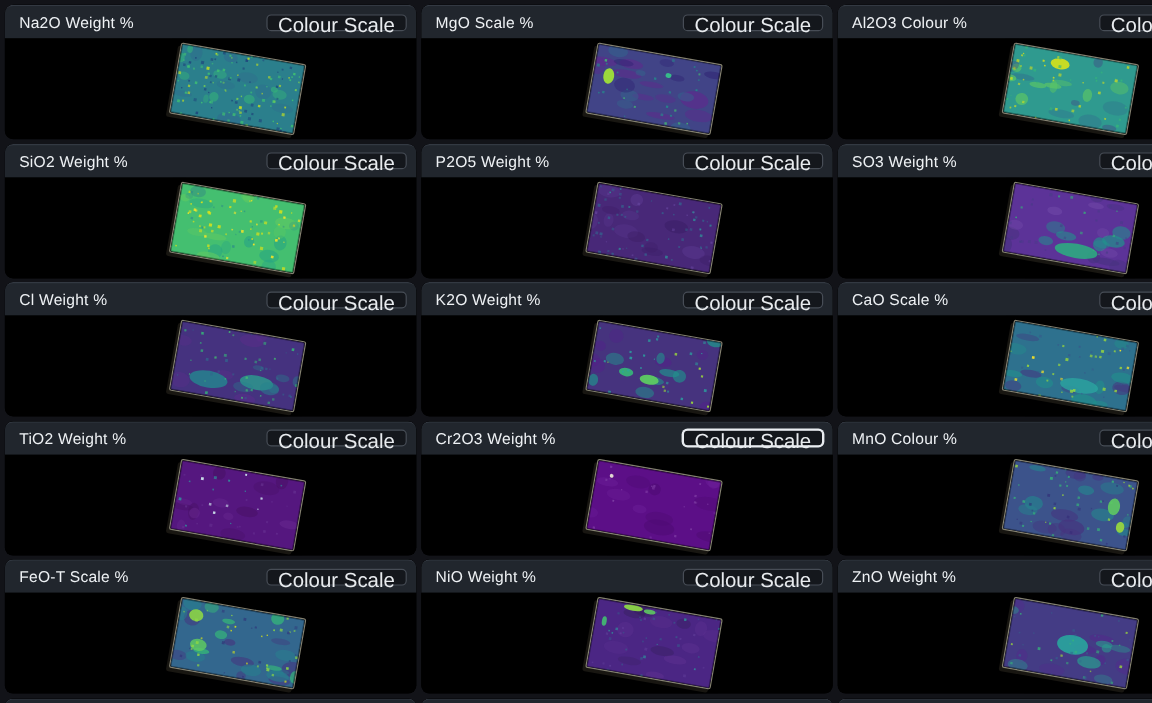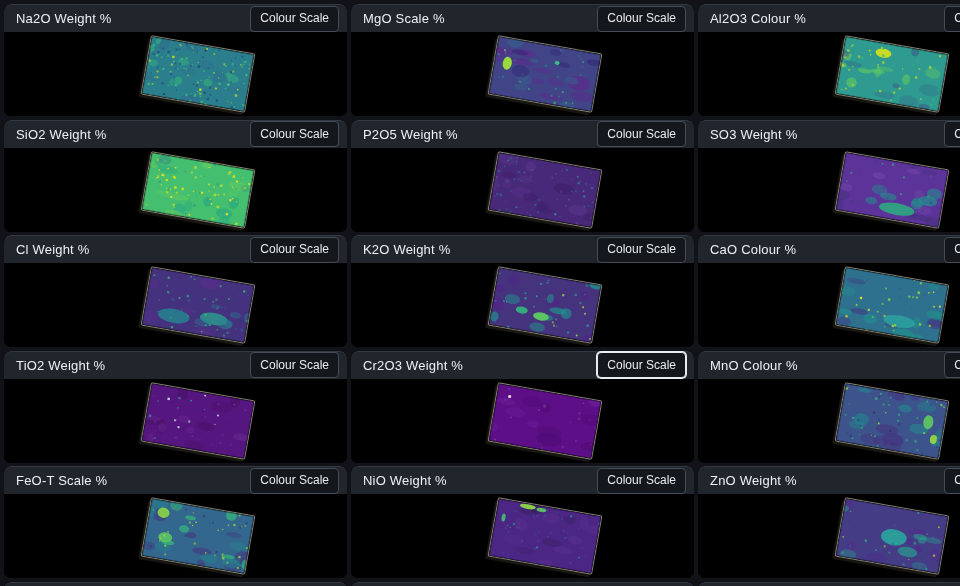--- a/index.html
+++ b/index.html
@@ -24,24 +24,24 @@
     flex:none;height:28px;background:var(--panel-header);
     border-top:1px solid var(--header-edge);
     display:flex;align-items:center;justify-content:space-between;
     padding:0 8px 0 12px;border-radius:7px 7px 0 0;
   }
   .panel-title{
     font-size:13px;font-weight:400;color:var(--title-color);
     letter-spacing:.2px;white-space:nowrap;
   }
   .colour-scale-btn{
-    flex:none;height:26px;padding:0 9px;border-radius:4px;
+    flex:none;height:14px;padding:0 9px;border-radius:4px;
     background:var(--btn-bg);border:1px solid var(--btn-border);
     color:var(--btn-text);font-family:"Liberation Sans",sans-serif;
-    font-size:12px;line-height:17px;cursor:pointer;white-space:nowrap;
+    font-size:17px;line-height:17px;cursor:pointer;white-space:nowrap;
   }
   .colour-scale-btn.focused{
     border-color:var(--focus-ring);
     box-shadow:0 0 0 1px var(--focus-ring);
   }
   .panel-body{flex:1;position:relative;background:var(--panel-body)}
   .map-wrap{
     position:absolute;left:141px;top:12px;width:106px;height:60px;
     transform:rotate(10deg);
     border:1px solid rgba(186,182,160,.7);border-radius:2px;
@@ -811,21 +811,21 @@
                 <rect x="63.5" y="46.8" width="1.9" height="1.9" fill="#9bd93c" opacity="0.62"></rect>
                 <rect x="87.6" y="52.7" width="1.8" height="1.8" fill="#9bd93c" opacity="0.91"></rect>
                 <rect width="104" height="58" fill="none" stroke="rgba(0,0,0,0.35)" stroke-width="2"></rect>
               </g>
             </svg>
           </div>
     </div>
   </section>
       <section class="panel">
     <header class="panel-header">
-      <h2 class="panel-title">CaO Colour %</h2>
+      <h2 class="panel-title">CaO Scale %</h2>
       <button class="colour-scale-btn">Colour Scale</button>
     </header>
     <div class="panel-body">
       <div class="map-wrap">
             <svg viewBox="0 0 104 58">
               <defs>
                 <clipPath id="clip8">
                   <rect x="0" y="0" width="104" height="58" rx="2"></rect>
                 </clipPath>
               </defs>

